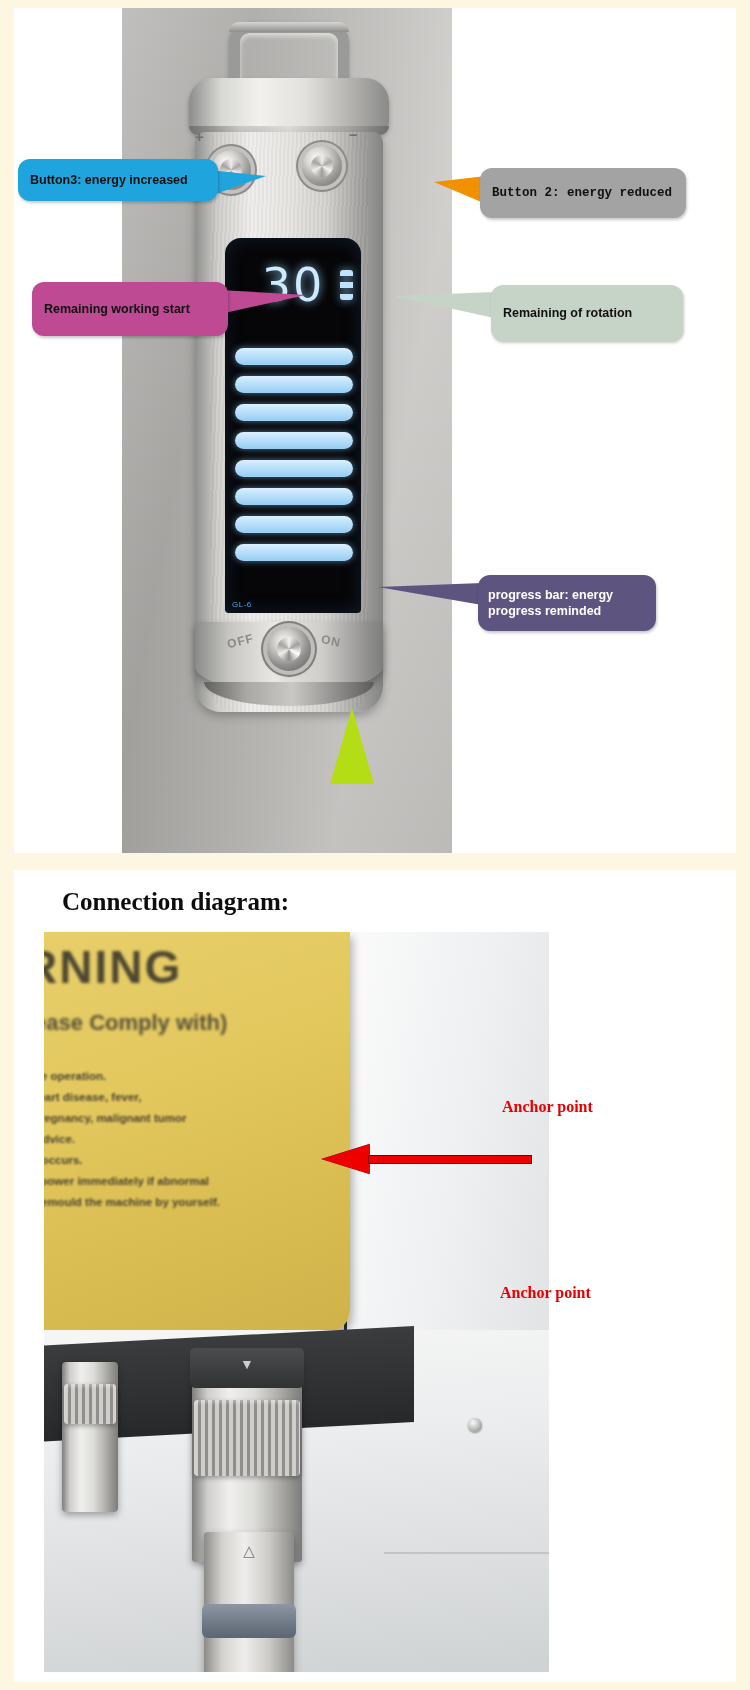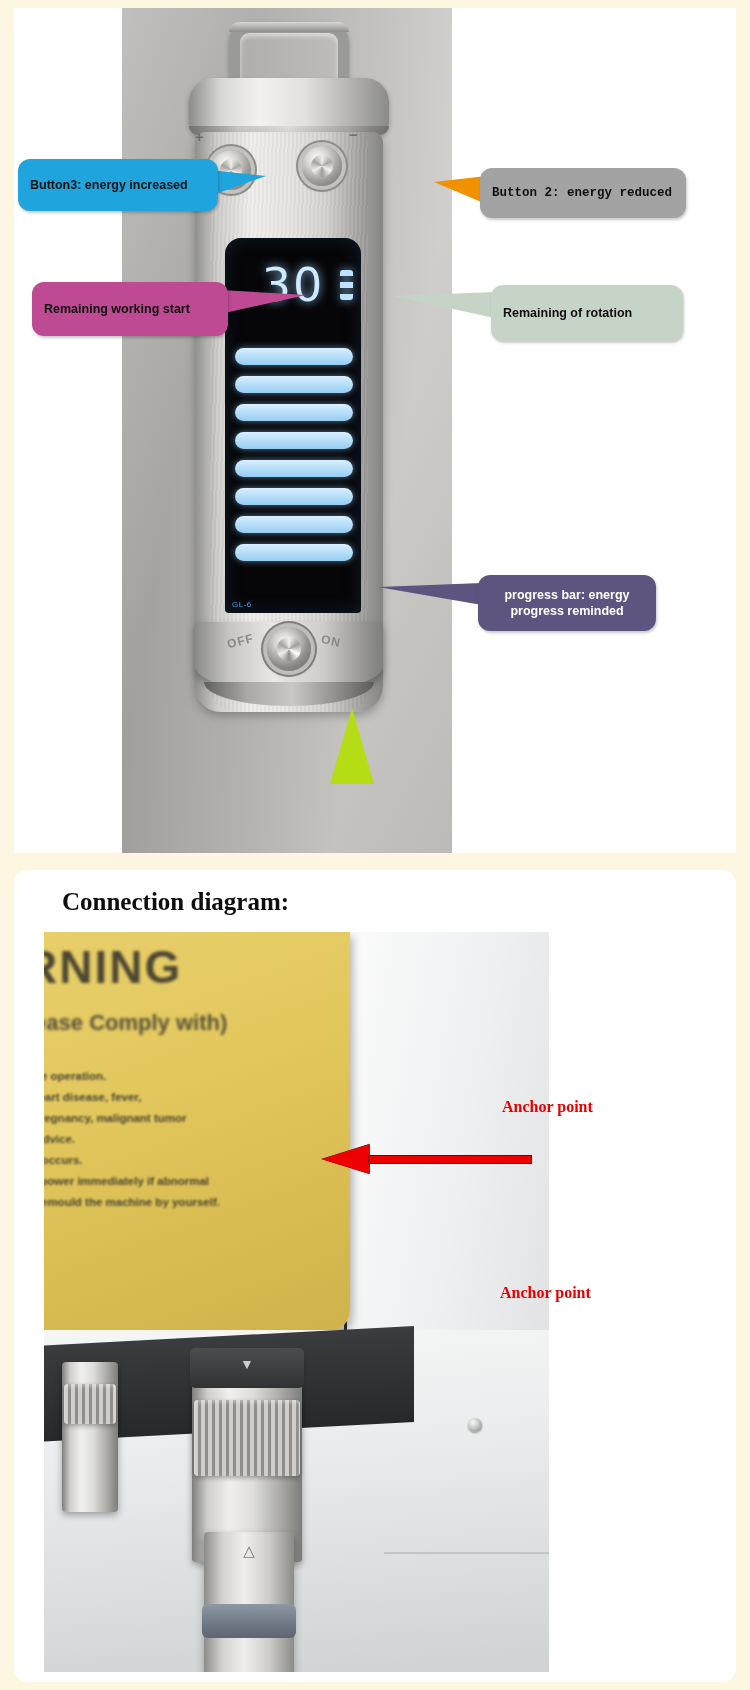--- a/index.html
+++ b/index.html
@@ -161,26 +161,26 @@
     color:#101010;
     font-size:12.5px;
     font-weight:bold;
     display:flex; align-items:center;
     padding:0 12px;
     box-shadow:1px 2px 3px rgba(0,0,0,.22);
     z-index:6;
   }
   .ptr { position:absolute; z-index:5; }
 
-  #co-btn3 { left:4px;  top:151px; width:200px; height:52px; background:#20a4dd; }
+  #co-btn3 { left:4px;  top:151px; width:200px; height:42px; background:#20a4dd; }
   #co-btn2 { left:466px;top:160px; width:206px; height:50px; background:#a3a3a3;font-family:Liberation Mono, monospace; }
   #co-time { left:18px; top:274px; width:196px; height:54px; background:#bd4a93; }
   #co-rot  { left:477px;top:277px; width:192px; height:56px; background:#c6d4c8; }
   #co-prog { left:464px;top:567px; width:178px; height:56px; background:#5d5580; color:#fff;
-             flex-direction:column; align-items:center; justify-content:center;
+             flex-direction:column; align-items:flex-start; justify-content:center;
              line-height:1.28; padding:0 10px; }
   #co-btn1 { left:220px;top:771px; width:340px; height:84px; background:#b5dd15;
              flex-direction:column; align-items:flex-start; justify-content:center;
              padding:0 18px; font-size:15px; line-height:1.1; }
   #co-btn1 .l1{ display:block; }
   #co-btn1 .l2{ display:block; align-self:flex-end; margin-top:16px; }
 
   
   #ptr-btn3 { left:196px; top:162px; width:0;height:0;
       border-top:6px solid transparent; border-bottom:20px solid transparent;
@@ -201,21 +201,20 @@
       border-left:22px solid transparent; border-right:22px solid transparent;
       border-bottom:76px solid #b5dd15; }
 
   
   #panel-conn {
     position:absolute;
     left:14px; top:870px;
     width:722px; height:812px;
     background:#ffffff;
     overflow:hidden;
-    border-radius:14px;
   }
   #conn-title {
     position:absolute; left:48px; top:18px;
     font-family:"Liberation Serif", serif;
     font-size:25px; font-weight:bold; color:#0d0d0d;
   }
   #conn-photo {
     position:absolute; left:30px; top:62px; width:505px; height:740px;
     background:linear-gradient(170deg,#f3f3f1 0%,#eceeee 35%,#e3e5e6 62%,#d9dbdc 100%);
     overflow:hidden;

